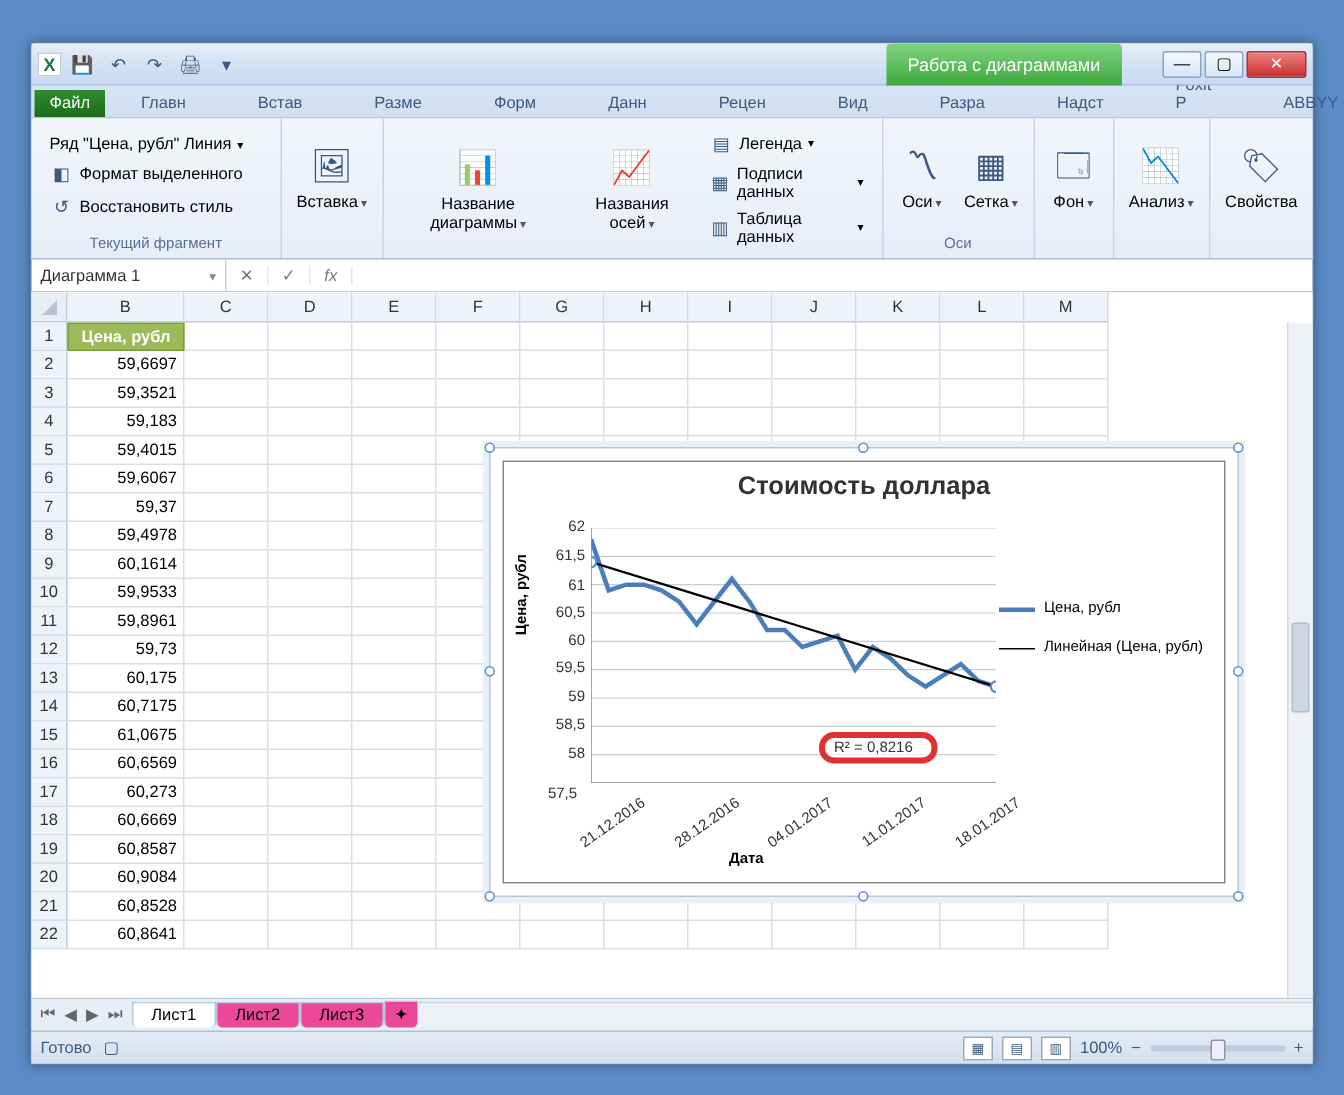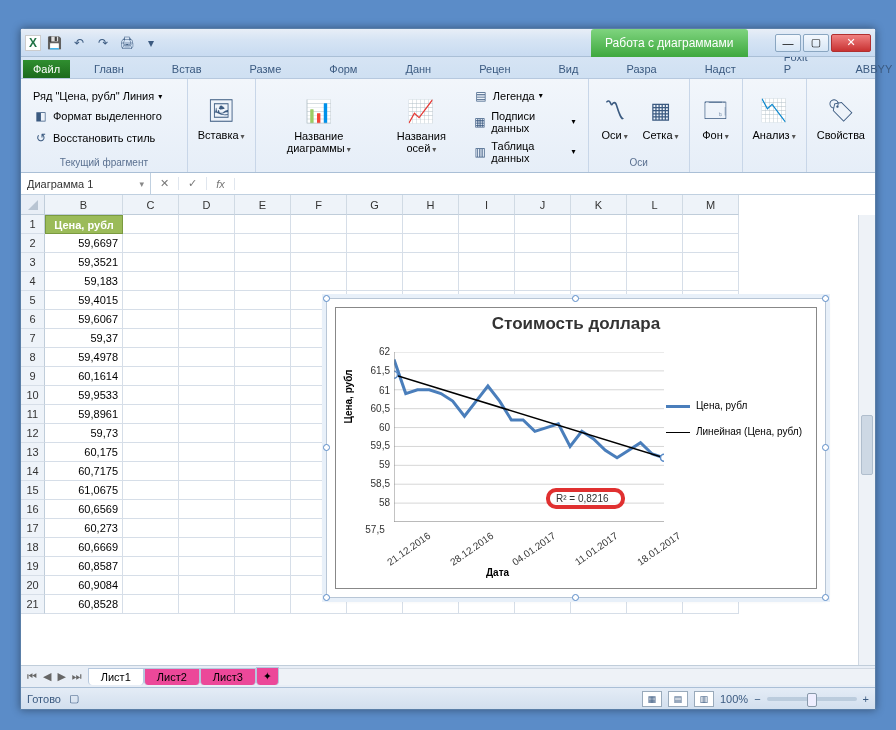--- a/index.html
+++ b/index.html
@@ -570,20 +570,35 @@
             <div class="cell other"></div>
             <div class="cell other"></div>
             <div class="cell other"></div>
             <div class="cell other"></div>
             <div class="cell other"></div>
             <div class="cell other"></div>
           </div>
           <div class="row">
             <div class="row-h">21</div>
             <div class="cell b">60,8528</div>
+            <div class="cell other"></div>
+            <div class="cell other"></div>
+            <div class="cell other"></div>
+            <div class="cell other"></div>
+            <div class="cell other"></div>
+            <div class="cell other"></div>
+            <div class="cell other"></div>
+            <div class="cell other"></div>
+            <div class="cell other"></div>
+            <div class="cell other"></div>
+            <div class="cell other"></div>
+          </div>
+          <div class="row">
+            <div class="row-h">22</div>
+            <div class="cell b">60,8641</div>
             <div class="cell other"></div>
             <div class="cell other"></div>
             <div class="cell other"></div>
             <div class="cell other"></div>
             <div class="cell other"></div>
             <div class="cell other"></div>
             <div class="cell other"></div>
             <div class="cell other"></div>
             <div class="cell other"></div>
             <div class="cell other"></div>

